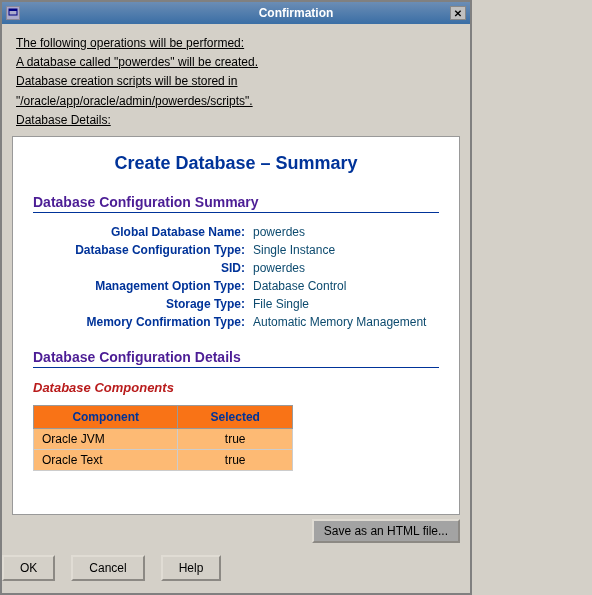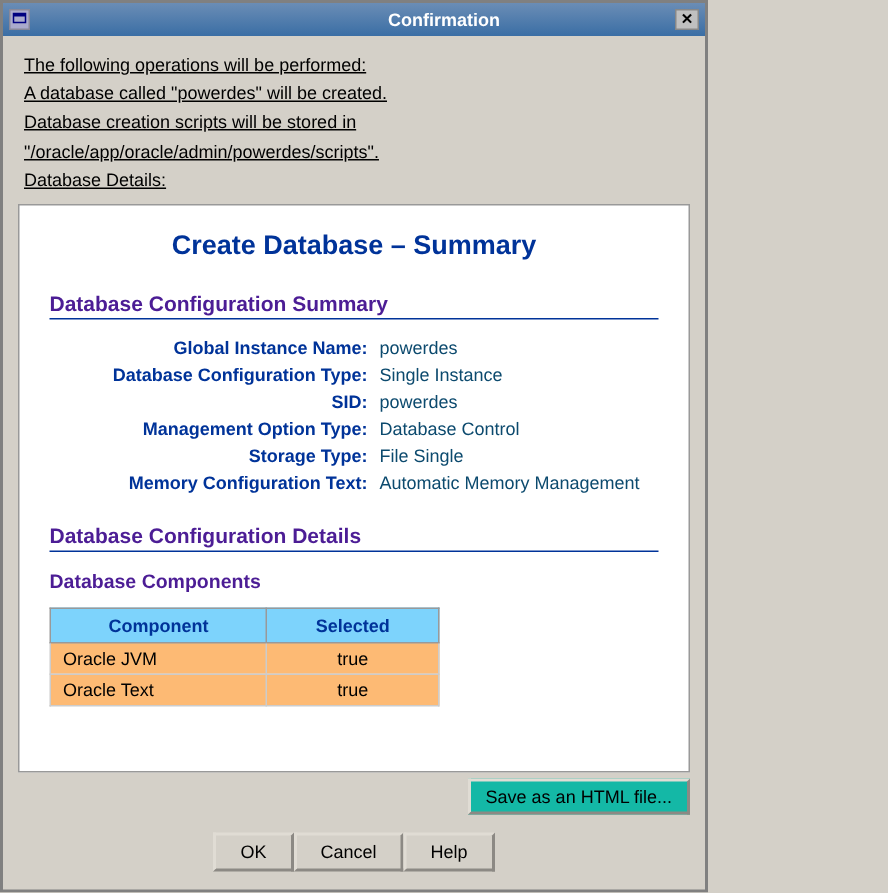--- a/index.html
+++ b/index.html
@@ -130,35 +130,36 @@
       flex-shrink: 0;
       padding-right: 8px;
     }
 
     .config-value {
       color: #0c4a6e;
       font-size: 12px;
     }
 
     .section-subheading {
-      color: #4c1d95;
+      color: #b91c1c;
       font-size: 13px;
       font-weight: bold;
       margin-bottom: 10px;
       margin-top: 4px;
+      font-style: italic;
     }
 
     .components-table {
       border-collapse: collapse;
       width: 260px;
       font-size: 12px;
     }
 
     .components-table th {
-      background: #7dd3fc;
+      background: #f97316;
       border: 1px solid #999;
       padding: 4px 8px;
       text-align: center;
       color: #003399;
       font-weight: bold;
     }
 
     .components-table td {
       border: 1px solid #ccc;
       padding: 3px 8px;
@@ -170,32 +171,32 @@
     }
 
     
     .save-button-area {
       display: flex;
       justify-content: flex-end;
       padding: 4px 10px 4px 10px;
     }
 
     .save-html-btn {
-      background: #14b8a6;
+      background: #a3a3a3;
       border: 2px outset #e0dcd4;
       padding: 3px 10px;
       font-size: 12px;
       cursor: pointer;
       color: #000;
     }
 
     .button-row {
       display: flex;
-      justify-content: center;
-      gap: 0;
+      justify-content: flex-start;
+      gap: 16px;
       padding: 8px 0 12px 0;
     }
 
     .dialog-btn {
       background: #d4d0c8;
       border: 2px outset #e0dcd4;
       padding: 4px 16px;
       font-size: 12px;
       cursor: pointer;
       min-width: 60px;
@@ -252,41 +253,41 @@
 
   <div class="content-area">
     <div class="scroll-content">
 
       <div class="page-title">Create Database – Summary</div>
 
       <div class="section-heading">Database Configuration Summary</div>
 
       <div class="config-table">
         <div class="config-row">
-          <div class="config-label">Global Instance Name:</div>
+          <div class="config-label">Global Database Name:</div>
           <div class="config-value">powerdes</div>
         </div>
         <div class="config-row">
           <div class="config-label">Database Configuration Type:</div>
           <div class="config-value">Single Instance</div>
         </div>
         <div class="config-row">
           <div class="config-label">SID:</div>
           <div class="config-value">powerdes</div>
         </div>
         <div class="config-row">
           <div class="config-label">Management Option Type:</div>
           <div class="config-value">Database Control</div>
         </div>
         <div class="config-row">
           <div class="config-label">Storage Type:</div>
           <div class="config-value">File Single</div>
         </div>
         <div class="config-row">
-          <div class="config-label">Memory Configuration Text:</div>
+          <div class="config-label">Memory Confirmation Type:</div>
           <div class="config-value">Automatic Memory Management</div>
         </div>
       </div>
 
       <div class="section-heading">Database Configuration Details</div>
 
       <div class="section-subheading">Database Components</div>
 
       <table class="components-table">
         <thead>

